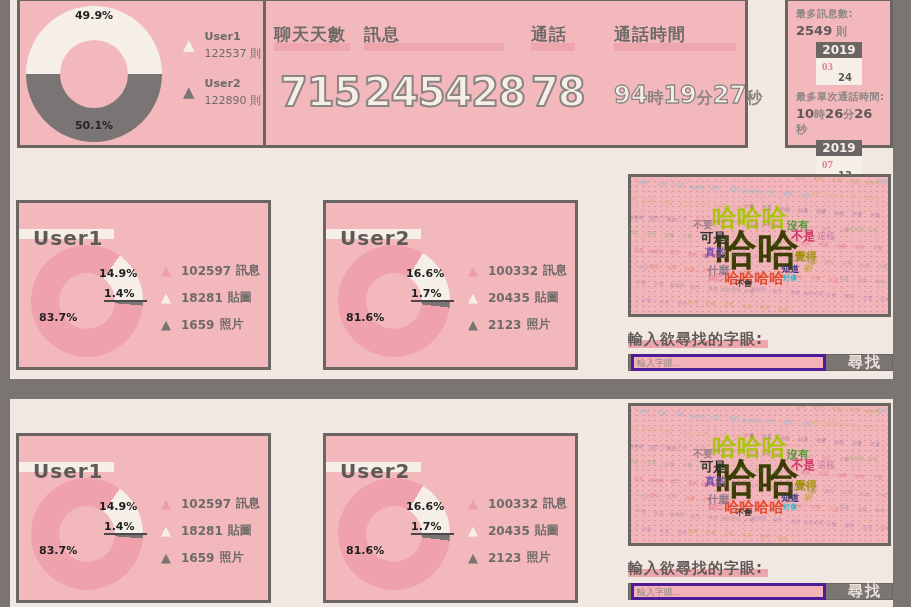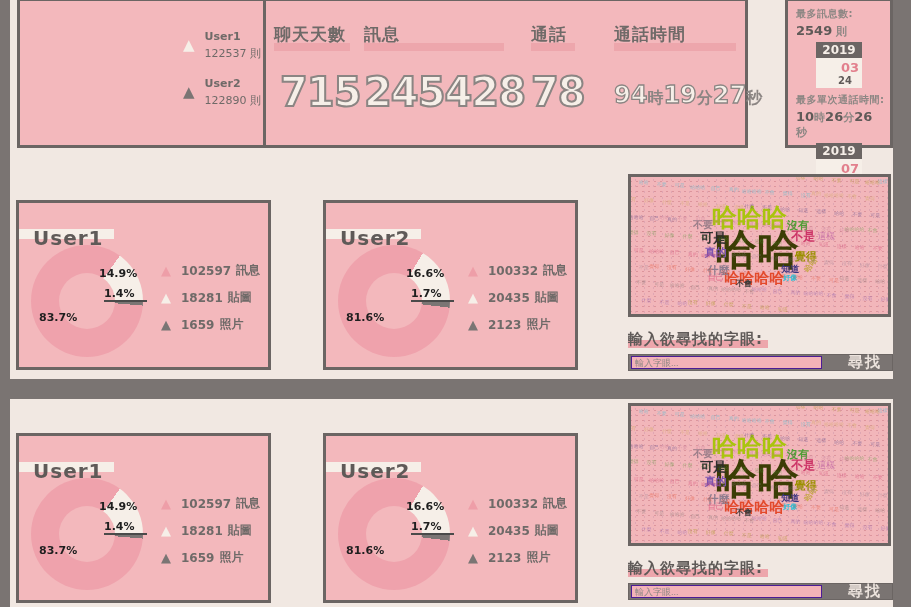--- a/index.html
+++ b/index.html
@@ -39,21 +39,21 @@
   .s4 .stat-val{top:58px;font-size:16px;font-weight:bold;color:#8b8583;}
   .s4 .stat-val .d{font-size:24px;-webkit-text-stroke:1.3px #8b8583;letter-spacing:0;}
 
   .record-panel{position:absolute;left:775px;top:-2px;width:108px;height:150px;padding:6px 8px;}
   .rec-label{font-size:10px;font-weight:bold;color:#8d8784;letter-spacing:.5px;white-space:nowrap;}
   .rec-val{font-size:11px;font-weight:bold;color:#8d8784;margin:2px 0 3px;}
   .rec-val .d{font-size:13px;color:#5f5a58;}
   .cal{width:46px;margin:0 auto 5px;}
   .cal-y{background:#6b6563;color:#f6efe8;font-size:12px;font-weight:bold;text-align:center;padding:1px 0;}
   .cal-body{background:#f6efe8;padding:2px 0 2px;}
-  .cal-m{color:#e2808d;font-size:13px;font-weight:bold;padding-left:25px;}
+  .cal-m{color:#e2808d;font-size:11px;font-weight:bold;padding-left:6px;font-family:Liberation Serif, serif;}
   .cal-d{color:#5f5a58;font-size:10px;font-weight:bold;text-align:center;padding-left:12px;}
 
   
   .card{position:absolute;width:255px;height:170px;background:#f3b8bc;border:3px solid #6b6563;box-sizing:border-box;}
   .c1{left:6px;}.c2{left:313px;}
   .page1 .card{top:200px;}   .page1 .cloud-col{top:174px;}
   .page2 .card{top:34px;}    .page2 .cloud-col{top:4px;}
   .card-title{position:absolute;left:14px;top:6px;z-index:1;font-size:20px;font-weight:bold;color:#5f5a58;letter-spacing:1px;}
   .card-title-hl{position:absolute;left:0;top:26px;width:95px;height:10px;background:#f6efe8;}
   .donut-sm{left:12px;top:42px;width:112px;height:112px;}
@@ -70,34 +70,38 @@
   .cloud-col{position:absolute;left:618px;width:265px;}
   .cloud{position:relative;width:263px;height:143px;background:#f2b6ba;border:3px solid #6b6563;box-sizing:border-box;overflow:hidden;
     background-image:radial-gradient(rgba(120,80,140,.30) .7px,transparent .8px),
                      radial-gradient(rgba(185,95,110,.38) .7px,transparent .8px);
     background-size:9px 6px,6px 5px;background-position:0 0,3px 2px;}
   .wc-word{position:absolute;transform:translate(-50%,-50%);white-space:nowrap;line-height:1;z-index:1;}
   .search-label-row{position:relative;margin-top:12px;height:20px;}
   .search-label{position:relative;z-index:1;font-size:15px;font-weight:bold;color:#5f5a58;letter-spacing:1px;}
   .search-hl{position:absolute;left:0;top:11px;width:140px;height:8px;background:#eda6ac;z-index:0;}
   .search-bar{margin-top:5px;height:17px;background:#7a7472;border:1px solid #6b6563;display:flex;align-items:center;box-sizing:border-box;}
-  .search-input{width:183px;height:11px;margin-left:2px;background:#f3b3b8;border:1px solid #4c1d95;
+  .search-input{width:183px;height:11px;margin-left:2px;background:#f3b3b8;border:3px solid #4c1d95;
     font-size:9px;color:#8d8784;padding:0 3px;font-family:Liberation Sans, sans-serif;}
   .search-input::placeholder{color:#8d8784;}
   .search-btn{margin-left:auto;margin-right:10px;background:none;border:none;padding:0;
     color:#ece3dd;font-size:15px;font-weight:bold;letter-spacing:2px;font-family:inherit;cursor:pointer;}
 </style>
 </head>
 <body>
 
 <div class="stage">
 
   <section class="page page1">
 
     <div class="panel main-panel">
+      <div class="donut donut-big" style="background: conic-gradient(from 270deg, rgb(246, 239, 232) 0%, rgb(246, 239, 232) 49.9%, rgb(122, 117, 116) 49.9%, rgb(122, 117, 116) 100%);">
+        <span class="pct pb1">49.9%</span>
+        <span class="pct pb2">50.1%</span>
+      </div>
       <div class="ov-legend">
         <div class="ov-item">
           <span class="tri tri-cream">▲</span>
           <span class="ov-txt"><span class="ov-name">User1</span><br>
           <span>122537 則</span></span>
         </div>
         <div class="ov-item">
           <span class="tri tri-gray">▲</span>
           <span class="ov-txt"><span class="ov-name">User2</span><br>
           <span>122890 則</span></span>

